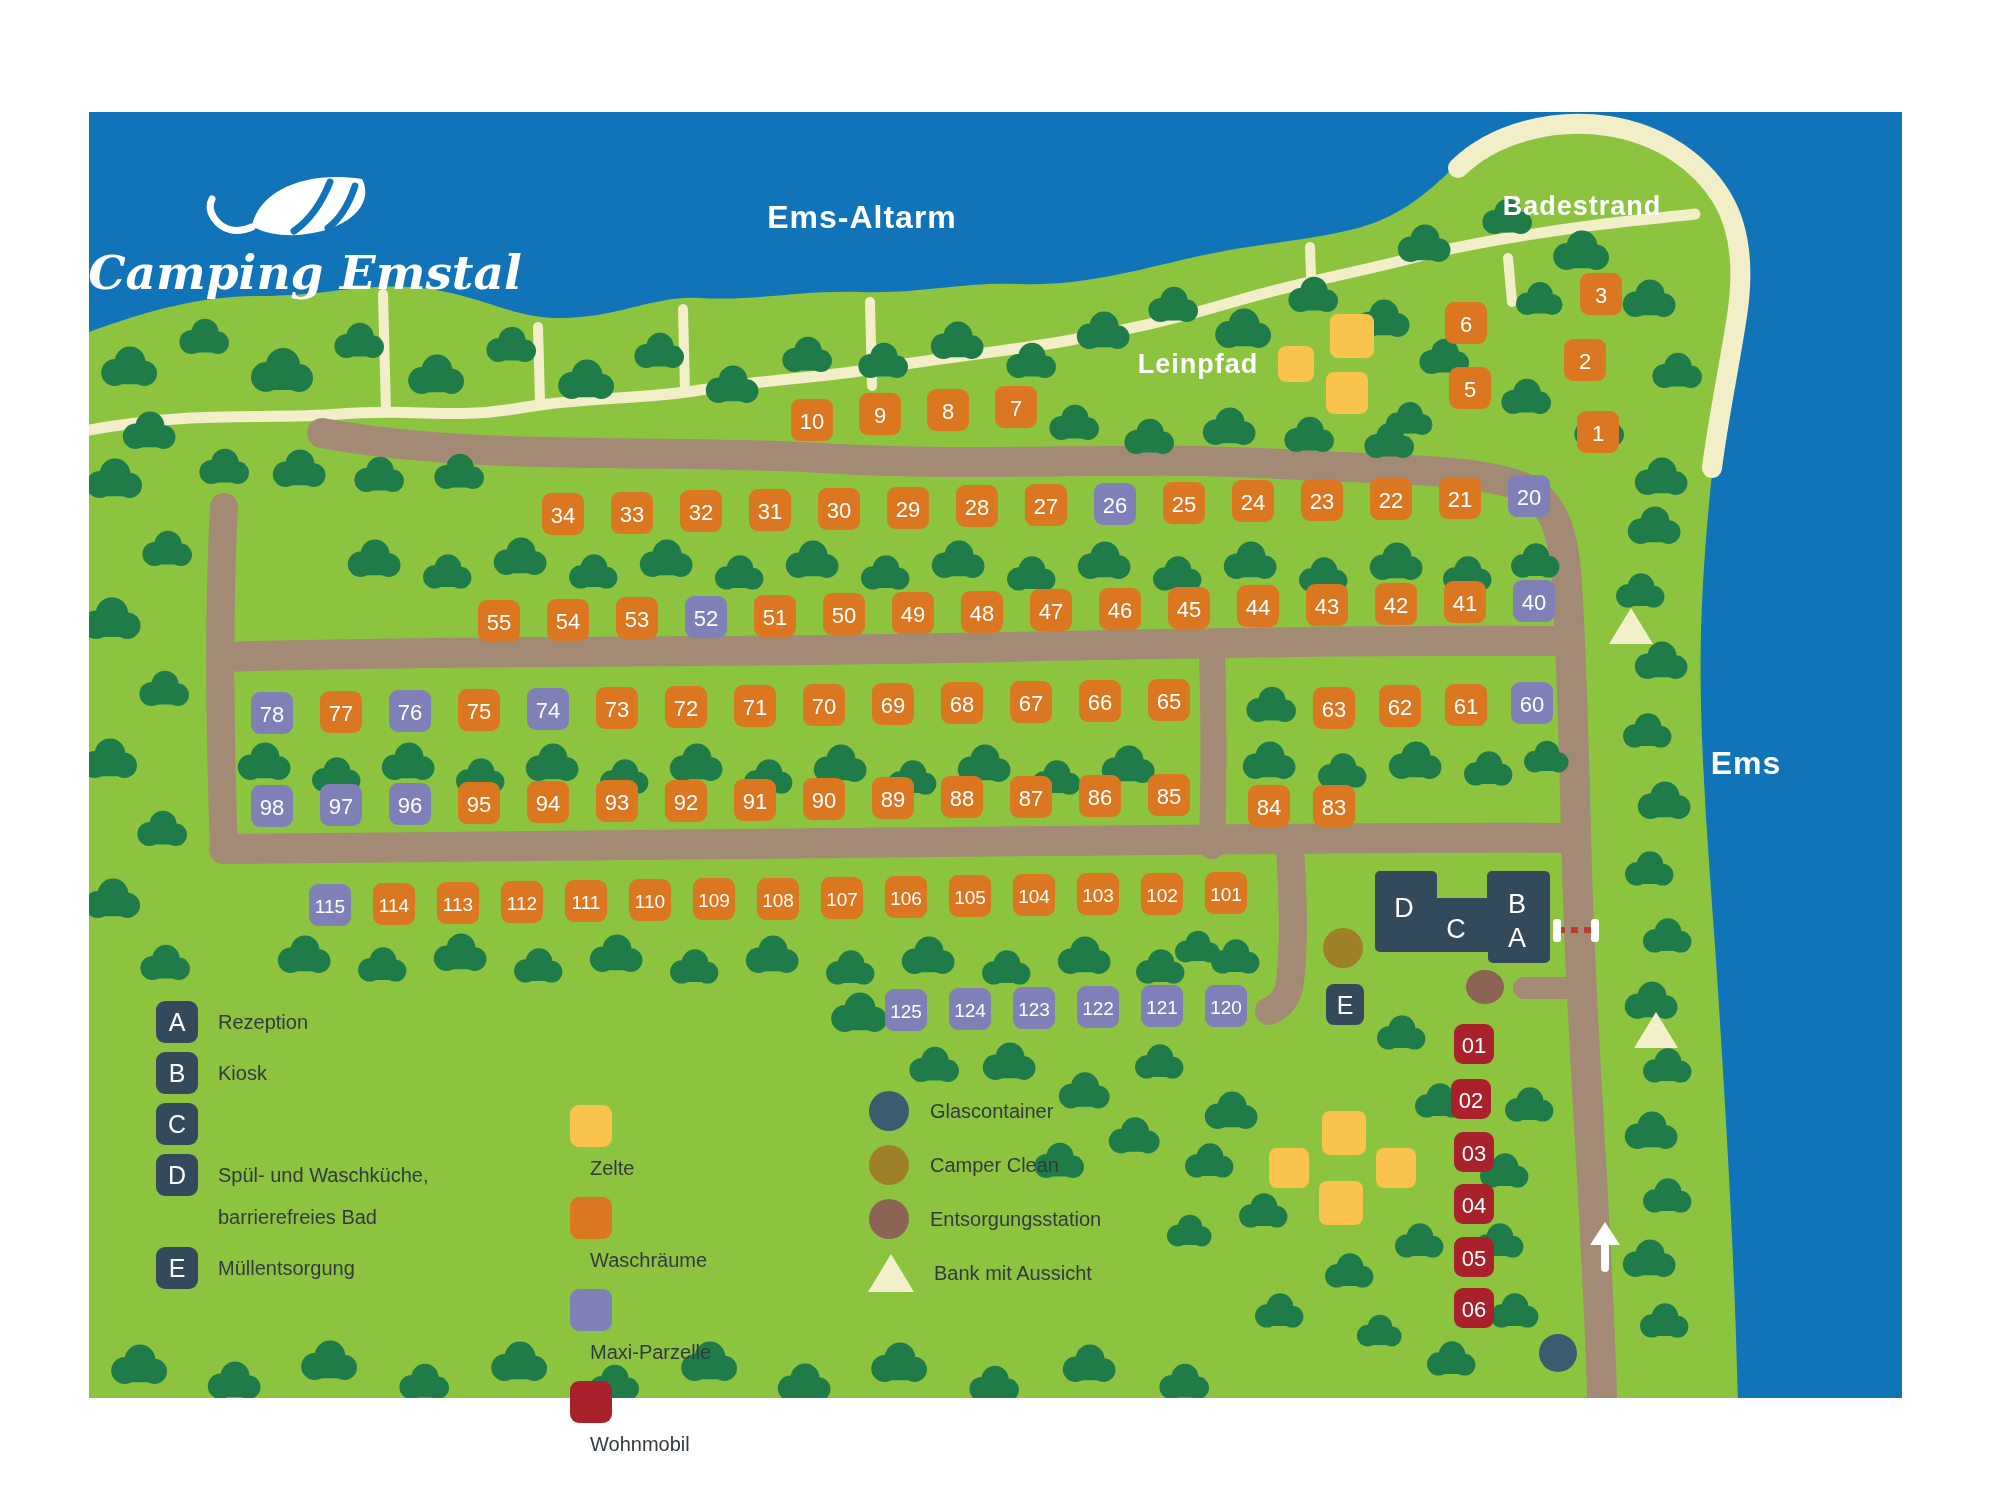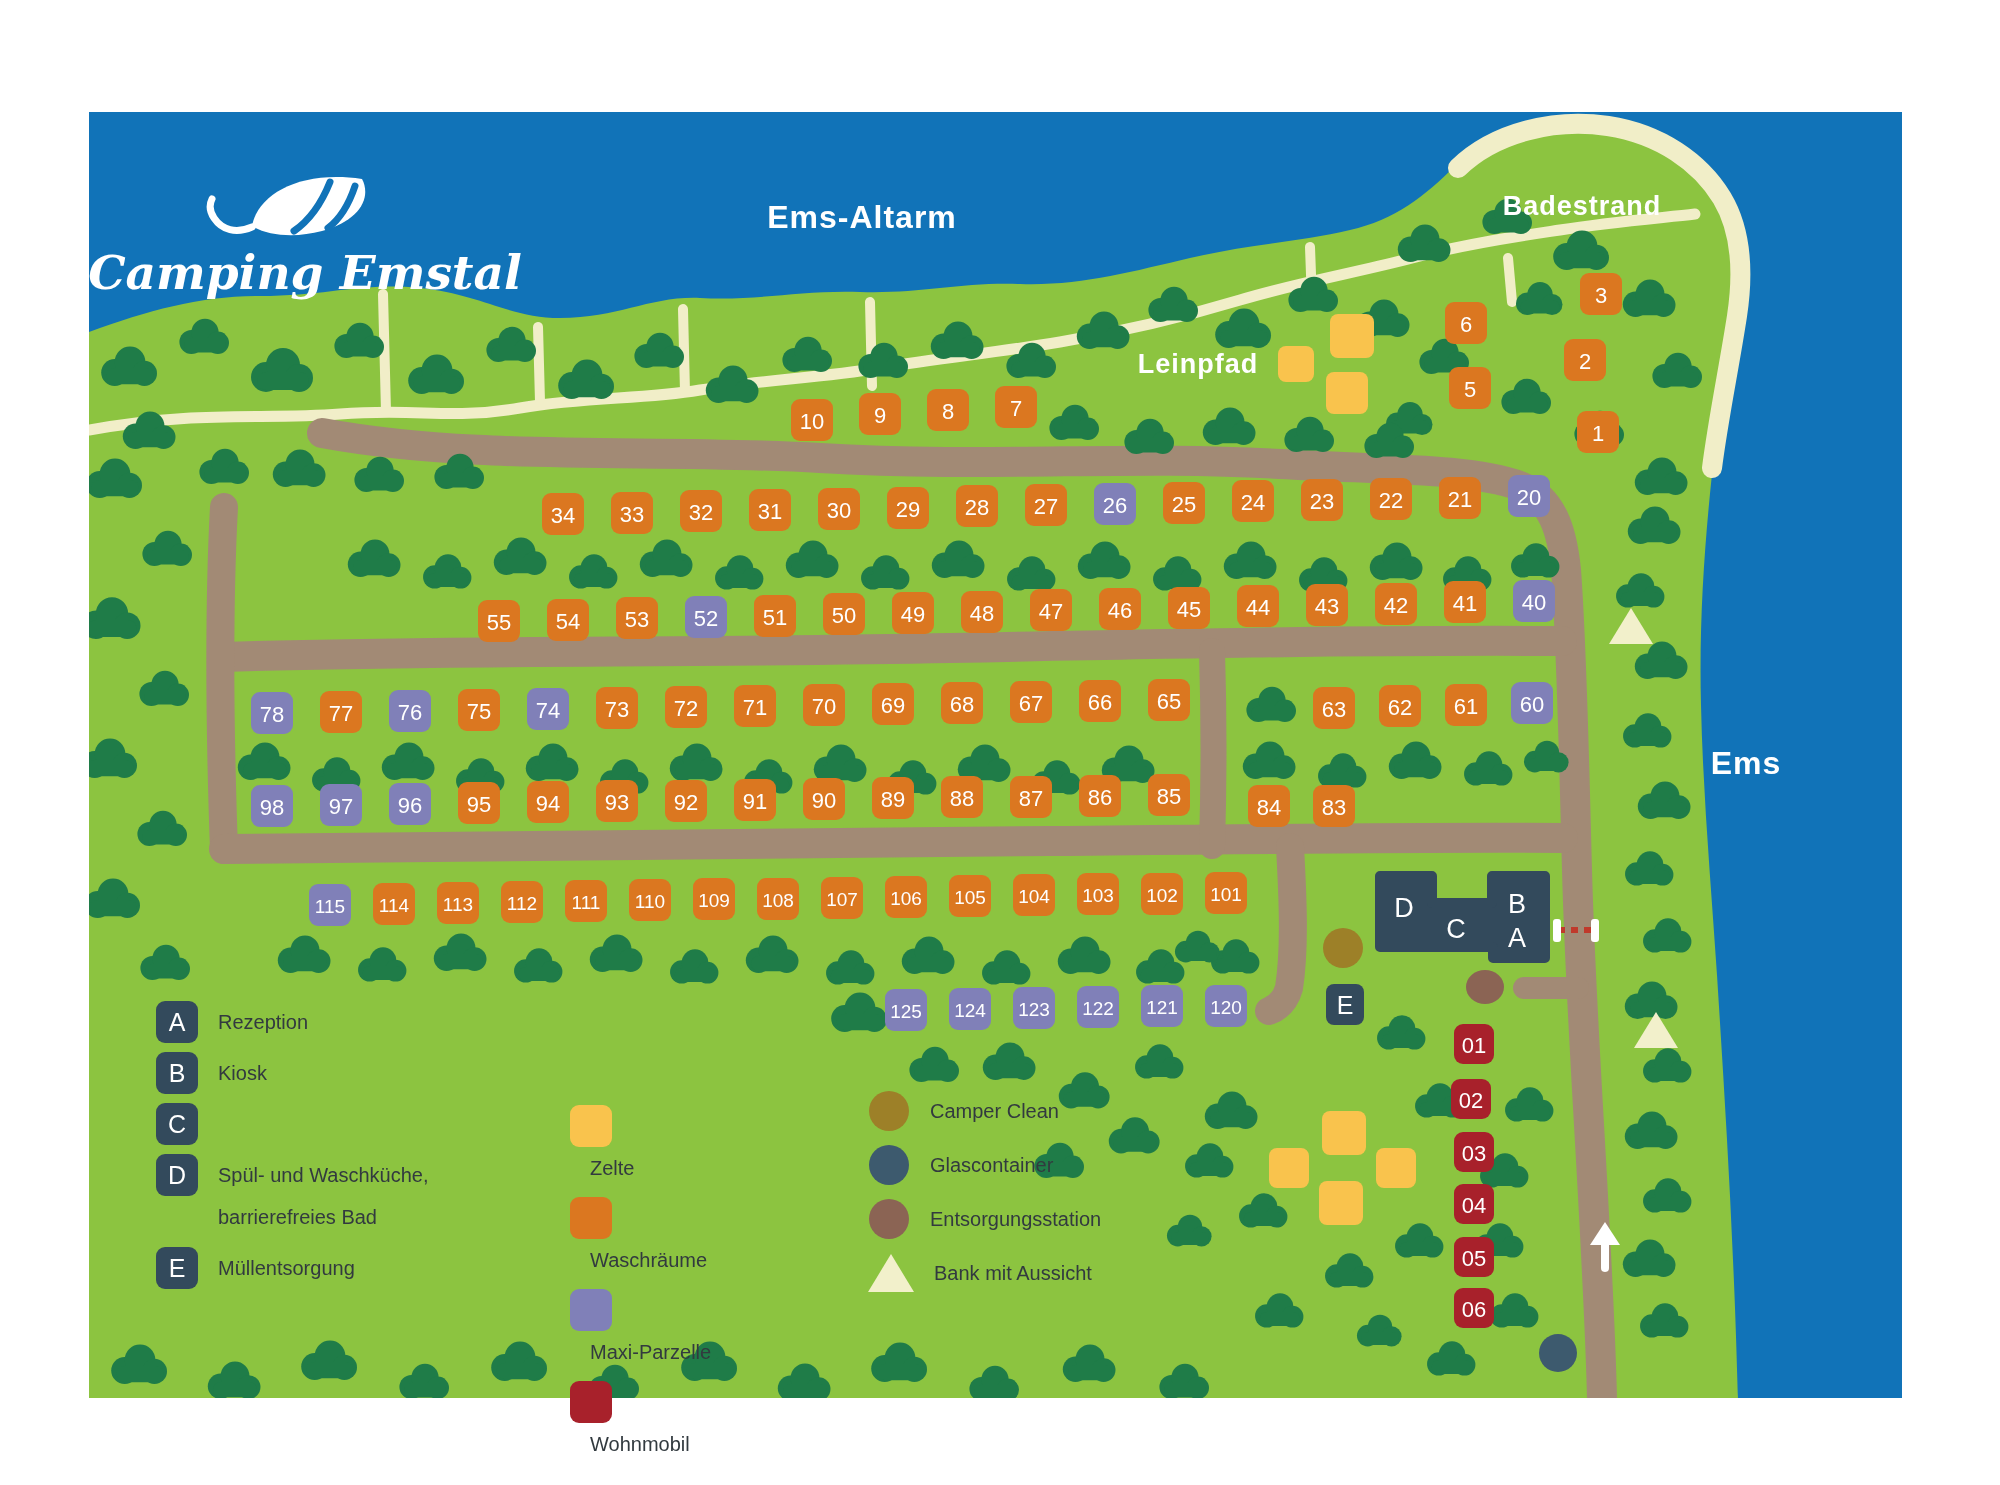--- a/index.html
+++ b/index.html
@@ -728,28 +728,28 @@
         <div class="leg-swatch" style="background: rgb(128, 128, 184);"></div>
         <div class="leg-label">Maxi-Parzelle</div>
       </div>
       <div class="leg-row">
         <div class="leg-swatch" style="background: rgb(168, 33, 43);"></div>
         <div class="leg-label">Wohnmobil</div>
       </div>
     </div>
 <div id="legend-points" class="legend">
       <div class="leg-row">
+        <div class="leg-dot" style="background: rgb(61, 90, 110);"></div>
+        <div class="leg-label">Glascontainer</div>
+      </div>
+      <div class="leg-row">
         <div class="leg-dot" style="background: rgb(157, 128, 40);"></div>
         <div class="leg-label">Camper Clean</div>
       </div>
       <div class="leg-row">
-        <div class="leg-dot" style="background: rgb(61, 90, 110);"></div>
-        <div class="leg-label">Glascontainer</div>
-      </div>
-      <div class="leg-row">
         <div class="leg-dot" style="background: rgb(139, 100, 84);"></div>
         <div class="leg-label">Entsorgungsstation</div>
       </div>
       <div class="leg-row">
         <div class="leg-tri" style="border-bottom-color: rgb(242, 240, 203);"></div>
         <div class="leg-label">Bank mit Aussicht</div>
       </div>
     </div>
 
 </div>

